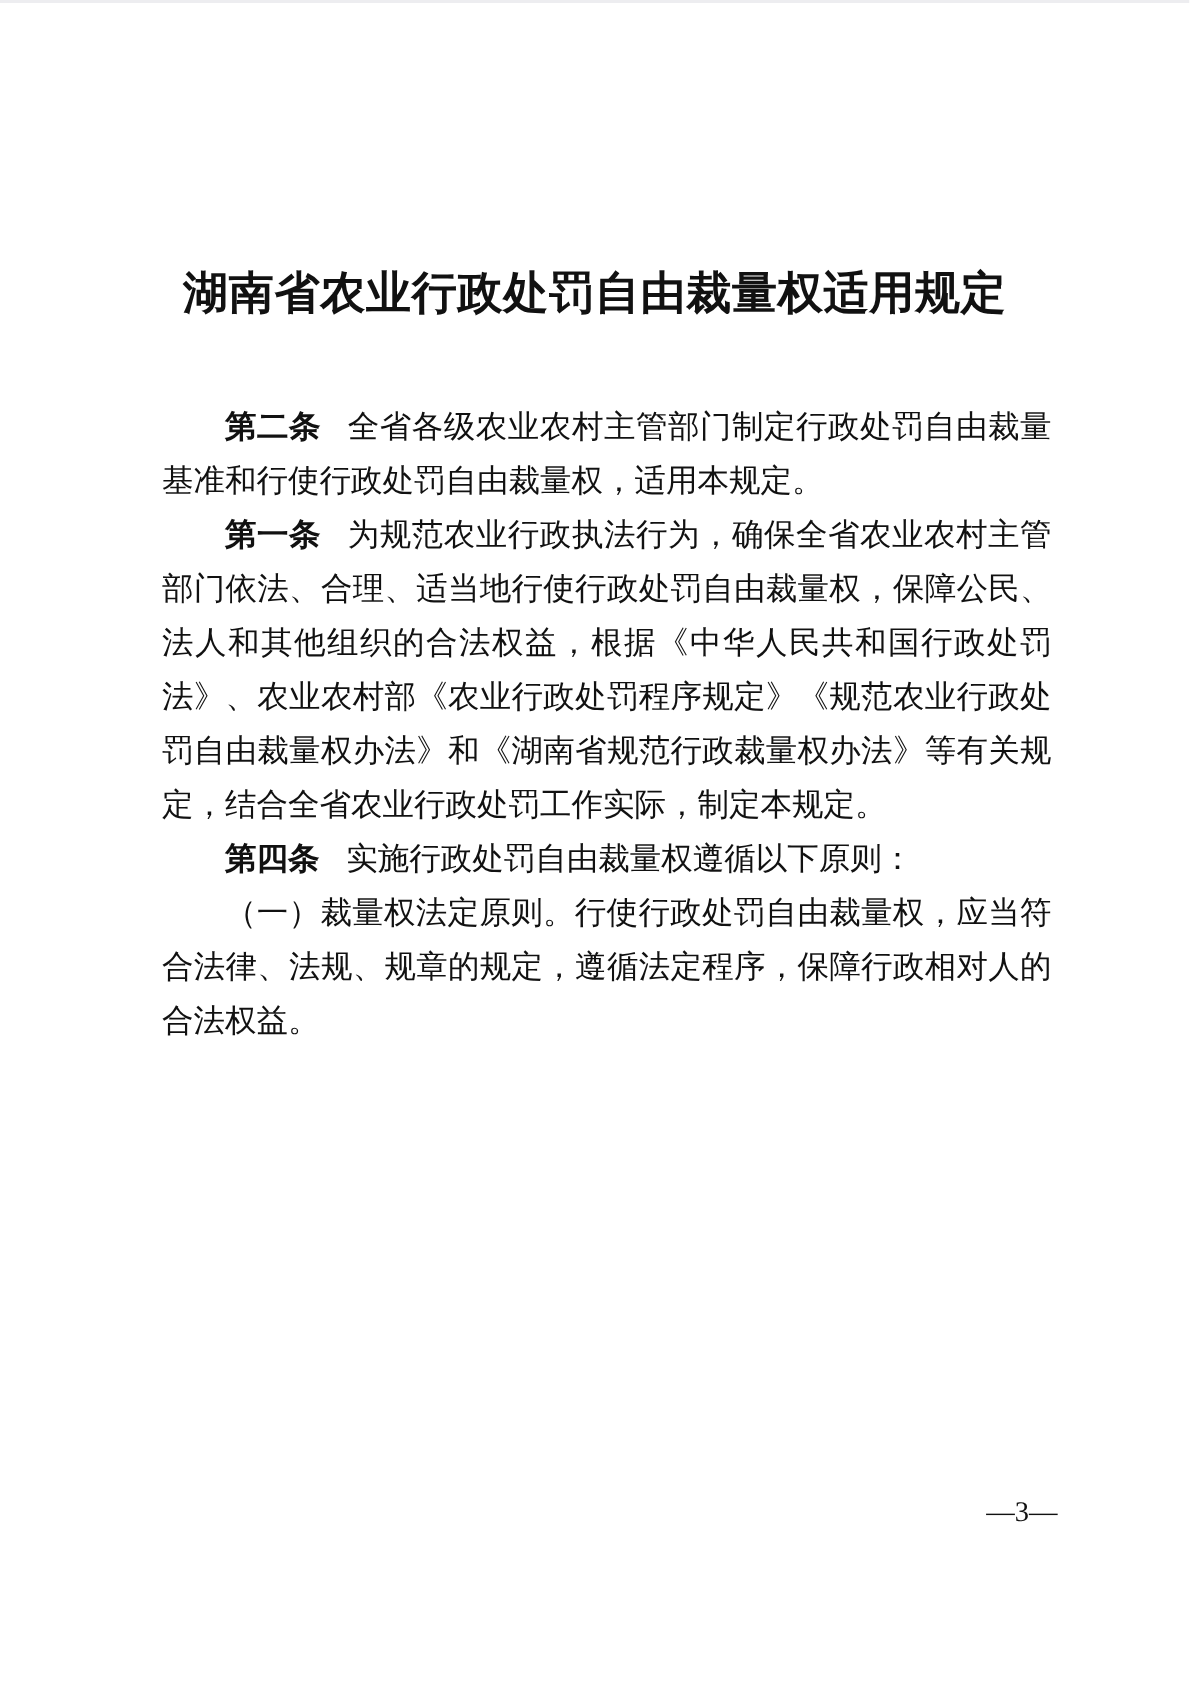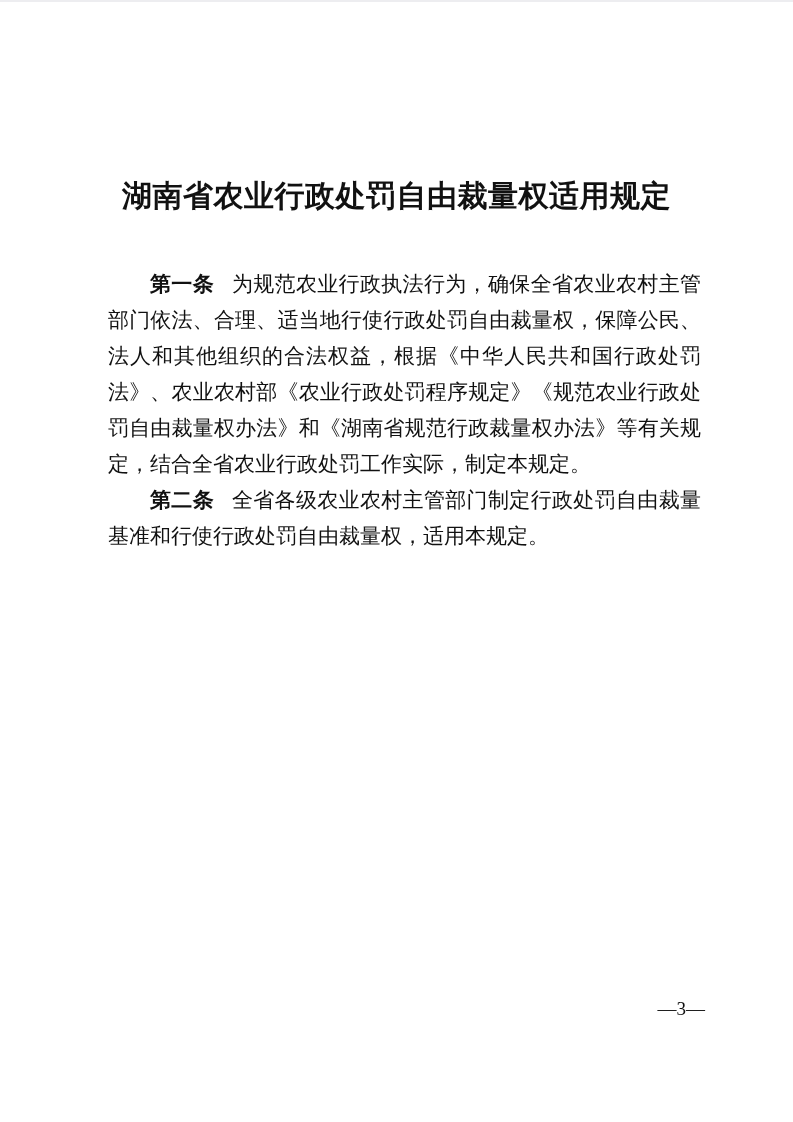--- a/index.html
+++ b/index.html
@@ -61,28 +61,34 @@
 </head>
 <body>
 
 <div class="sheet">
 
   <h1 class="doc-title">湖南省农业行政处罚自由裁量权适用规定</h1>
 
   <div class="doc-content">
 
     <p>
+      <span class="para-label">第二条</span><span>全省各级农业农村主管部门制定行政处罚自由裁量基准和行使行政处罚自由裁量权，适用本规定。</span>
+    </p>
+
+    <p>
       <span class="para-label">第一条</span><span>为规范农业行政执法行为，确保全省农业农村主管部门依法、合理、适当地行使行政处罚自由裁量权，保障公民、法人和其他组织的合法权益，根据《中华人民共和国行政处罚法》、农业农村部《农业行政处罚程序规定》《规范农业行政处罚自由裁量权办法》和《湖南省规范行政裁量权办法》等有关规定，结合全省农业行政处罚工作实际，制定本规定。</span>
     </p>
 
+
     <p>
-      <span class="para-label">第二条</span><span>全省各级农业农村主管部门制定行政处罚自由裁量基准和行使行政处罚自由裁量权，适用本规定。</span>
+      <span class="para-label">第四条</span><span>实施行政处罚自由裁量权遵循以下原则：</span>
     </p>
 
-
-
+    <p>
+      <span class="para-label"></span><span>（一）裁量权法定原则。行使行政处罚自由裁量权，应当符合法律、法规、规章的规定，遵循法定程序，保障行政相对人的合法权益。</span>
+    </p>
 
 
   </div>
 
   <div class="page-number">—3—</div>
 
 </div>
 
 </body></html>

